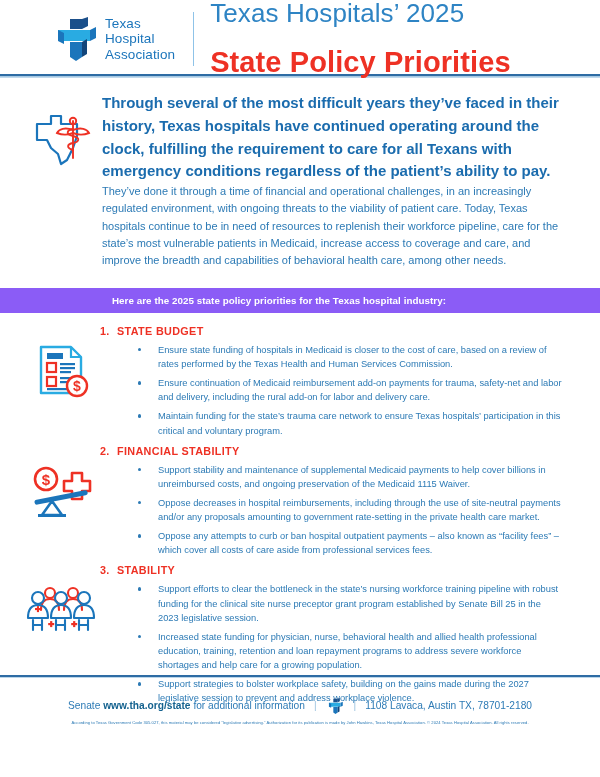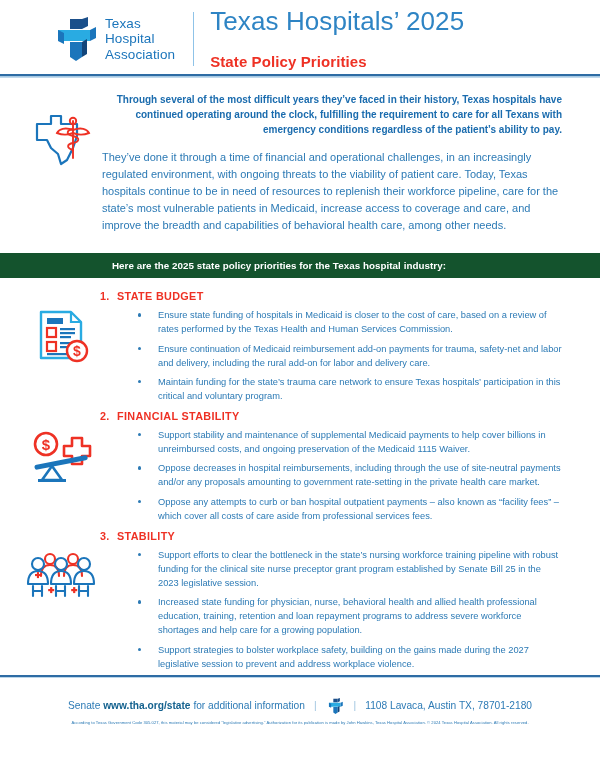--- a/index.html
+++ b/index.html
@@ -55,21 +55,21 @@
     margin: 0 16px 0 18px;
   }
   .title-block { line-height: 1.12; }
   .title-line1 {
     font-size: 26px;
     color: #2e84c4;
     letter-spacing: .1px;
     font-weight: 400;
   }
   .title-line2 {
-    font-size: 15px;
+    font-size: 29px;
     color: #ee3124;
     font-weight: 700;
     letter-spacing: .1px;
     margin-top: 18px;
   }
 
   
   .header-rule {
     height: 4px;
     width: 100%;
@@ -87,37 +87,36 @@
     padding-top: 18px;
     box-sizing: border-box;
     text-align: center;
   }
   .intro-text {
     flex: 1 1 auto;
     padding-left: 2px;
     padding-right: 16px;
   }
   .intro-lead {
-    font-size: 10px;
+    font-size: 15px;
     font-weight: 700;
     line-height: 1.52;
     color: #1b6cae;
-    margin: 0 0 11px 0;
-    text-align: right;
+    margin: 0 0 0 0;
   }
   .intro-body {
     font-size: 11px;
     line-height: 1.56;
     color: #2c7ab5;
     margin: 0;
   }
 
   
   .banner {
-    background: #14532d;
+    background: #8b5cf6;
     height: 25px;
     display: flex;
     align-items: center;
     margin-top: 13px;
   }
   .banner-text {
     color: #ffffff;
     font-size: 9.8px;
     font-weight: 700;
     padding-left: 112px;

